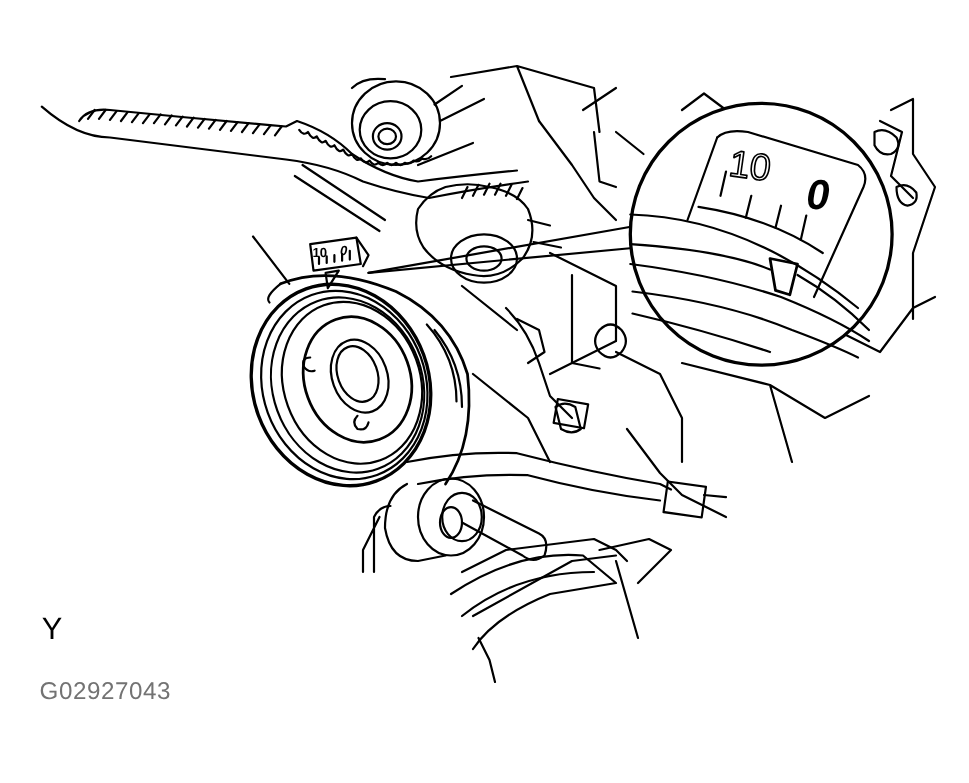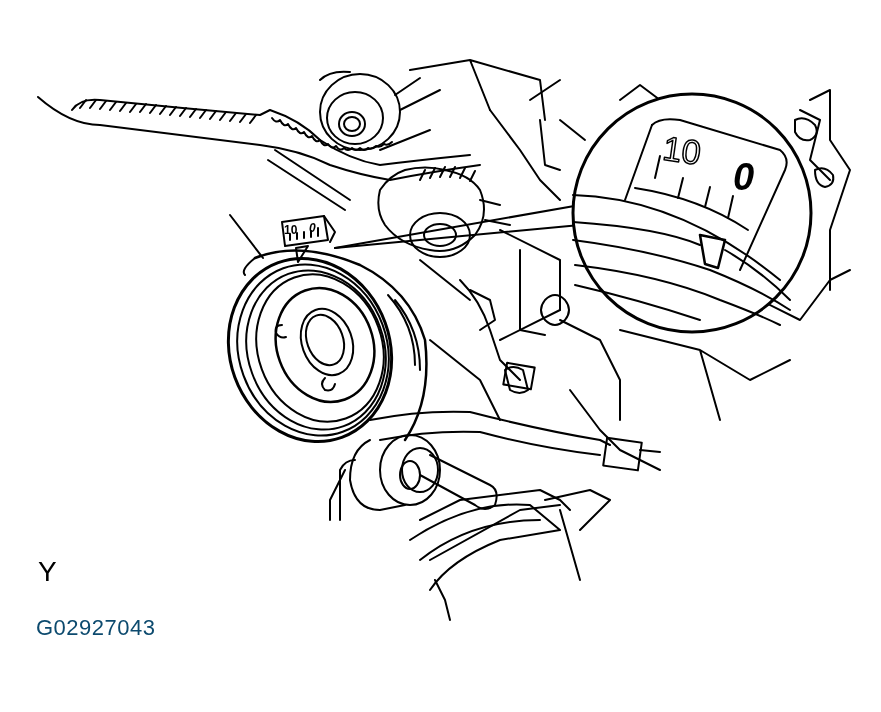--- a/index.html
+++ b/index.html
@@ -1,20 +1,20 @@
 <!DOCTYPE html>
 <html><head>
   <meta charset="utf-8">
   <style>
     html, body { margin: 0; padding: 0; background: #ffffff; }
     body { width: 881px; height: 712px; position: relative; overflow: hidden; font-family: "Liberation Sans", sans-serif; }
     .figure { position: absolute; left: 0; top: 0; width: 881px; height: 712px; }
     .figure svg { position: absolute; left: 0; top: 0; }
     .view-label { position: absolute; left: 38px; top: 556px; font-size: 28px; color: #000; font-family: "Liberation Sans", sans-serif; }
-    .fig-id { position: absolute; left: 36px; top: 615px; font-size: 22px; color: #0c4a6e; letter-spacing: 0.5px; font-family: "Liberation Sans", sans-serif; }
+    .fig-id { position: absolute; left: 36px; top: 615px; font-size: 22px; color: #737373; letter-spacing: 0.5px; font-family: "Liberation Sans", sans-serif; }
     .svg-text { font-family: "Liberation Sans", sans-serif; }
   </style>
 </head>
 <body>
 
 <div class="figure">
   <svg width="881" height="712" viewBox="0 0 881 712" xmlns="http://www.w3.org/2000/svg">
     <g fill="none" stroke="#000" stroke-width="2" stroke-linecap="round" stroke-linejoin="round">
 
       <g>

